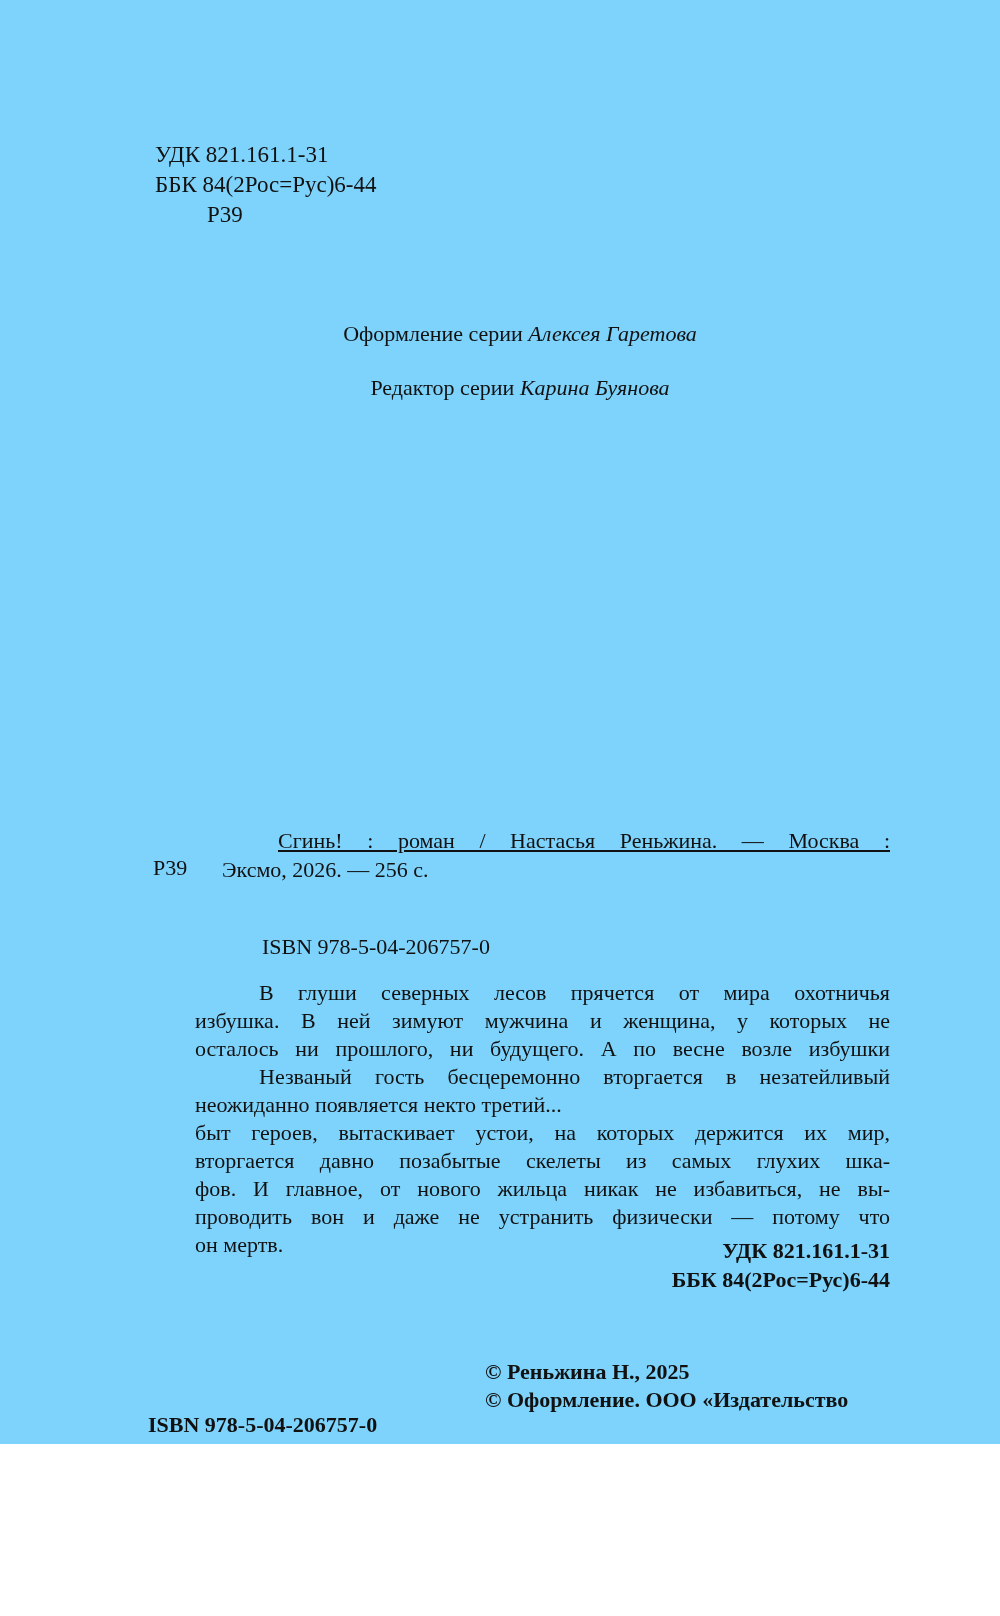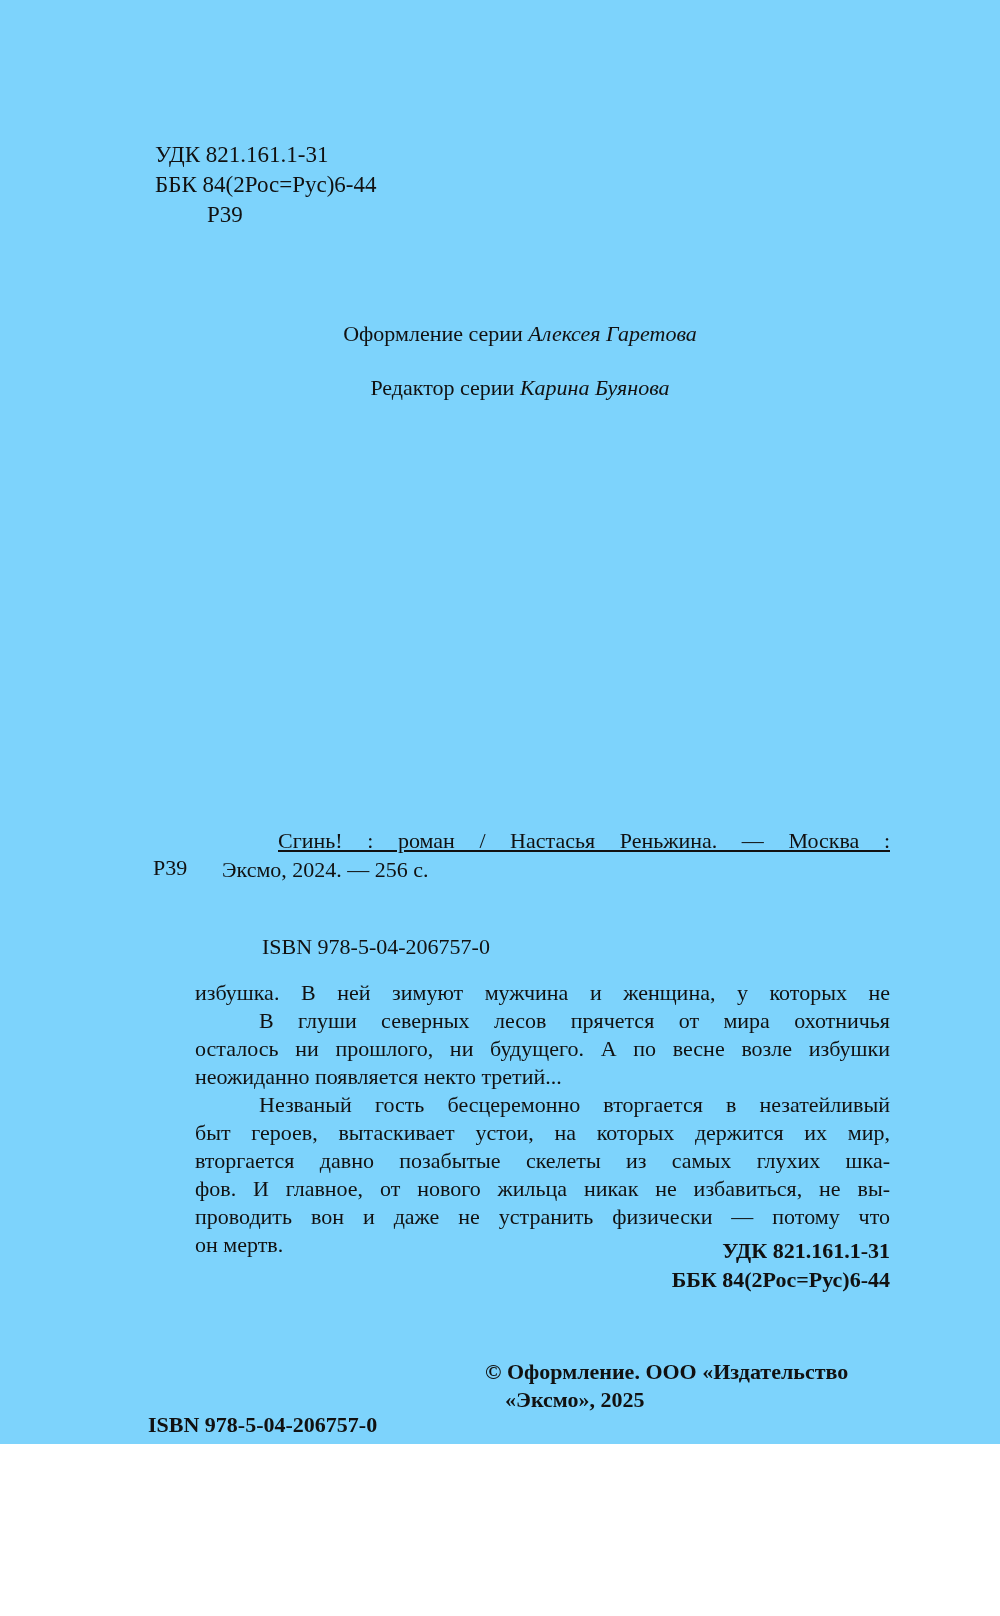--- a/index.html
+++ b/index.html
@@ -128,43 +128,43 @@
 
   <div class="abs series-credits">
     <span class="credit-line"><span>Оформление серии</span> <span class="credit-name">Алексея Гаретова</span></span>
     <span class="credit-line"><span>Редактор серии</span> <span class="credit-name">Карина Буянова</span></span>
   </div>
 
   <div class="abs catalog-code">Р39</div>
 
   <div class="abs catalog-entry">
     <div class="jline-full">Сгинь! : роман / Настасья Реньжина. — Москва :</div>
-    <div>Эксмо, 2024. — 256 с.</div>
+    <div>Эксмо, 2026. — 256 с.</div>
   </div>
 
   <div class="abs catalog-isbn">ISBN 978-5-04-206757-0</div>
 
   <div class="abs annotation">
+      <div class="ann-line first">В глуши северных лесов прячется от мира охотничья</div>
       <div class="ann-line">избушка. В ней зимуют мужчина и женщина, у которых не</div>
-      <div class="ann-line first">В глуши северных лесов прячется от мира охотничья</div>
       <div class="ann-line">осталось ни прошлого, ни будущего. А по весне возле избушки</div>
+      <div class="ann-line first">Незваный гость бесцеремонно вторгается в незатейливый</div>
       <div class="ann-line last">неожиданно появляется некто третий...</div>
-      <div class="ann-line first">Незваный гость бесцеремонно вторгается в незатейливый</div>
       <div class="ann-line">быт героев, вытаскивает устои, на которых держится их мир,</div>
       <div class="ann-line">вторгается давно позабытые скелеты из самых глухих шка-</div>
       <div class="ann-line">фов. И главное, от нового жильца никак не избавиться, не вы-</div>
       <div class="ann-line">проводить вон и даже не устранить физически — потому что</div>
       <div class="ann-line last">он мертв.</div>
     </div>
 
   <div class="abs bottom-codes">
     <div>УДК 821.161.1-31</div>
     <div>ББК 84(2Рос=Рус)6-44</div>
   </div>
 
   <div class="abs copyright">
+    <div>© Реньжина Н., 2025</div>
     <div>© Оформление. ООО «Издательство</div>
-    <div class="wrap-indent">«Эксмо», 2025</div>
   </div>
 
   <div class="abs isbn-footer">ISBN 978-5-04-206757-0</div>
 
 </div>
 
 </body></html>

